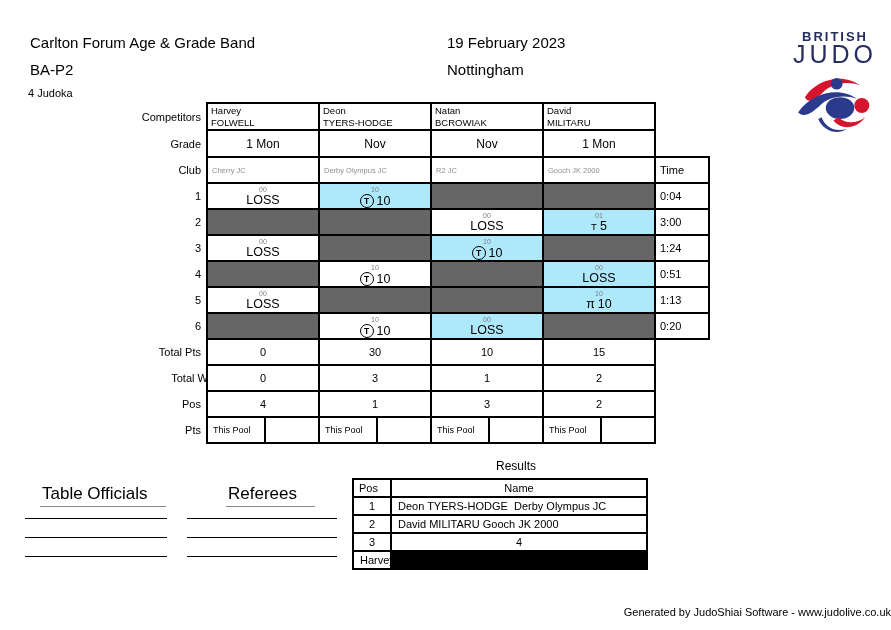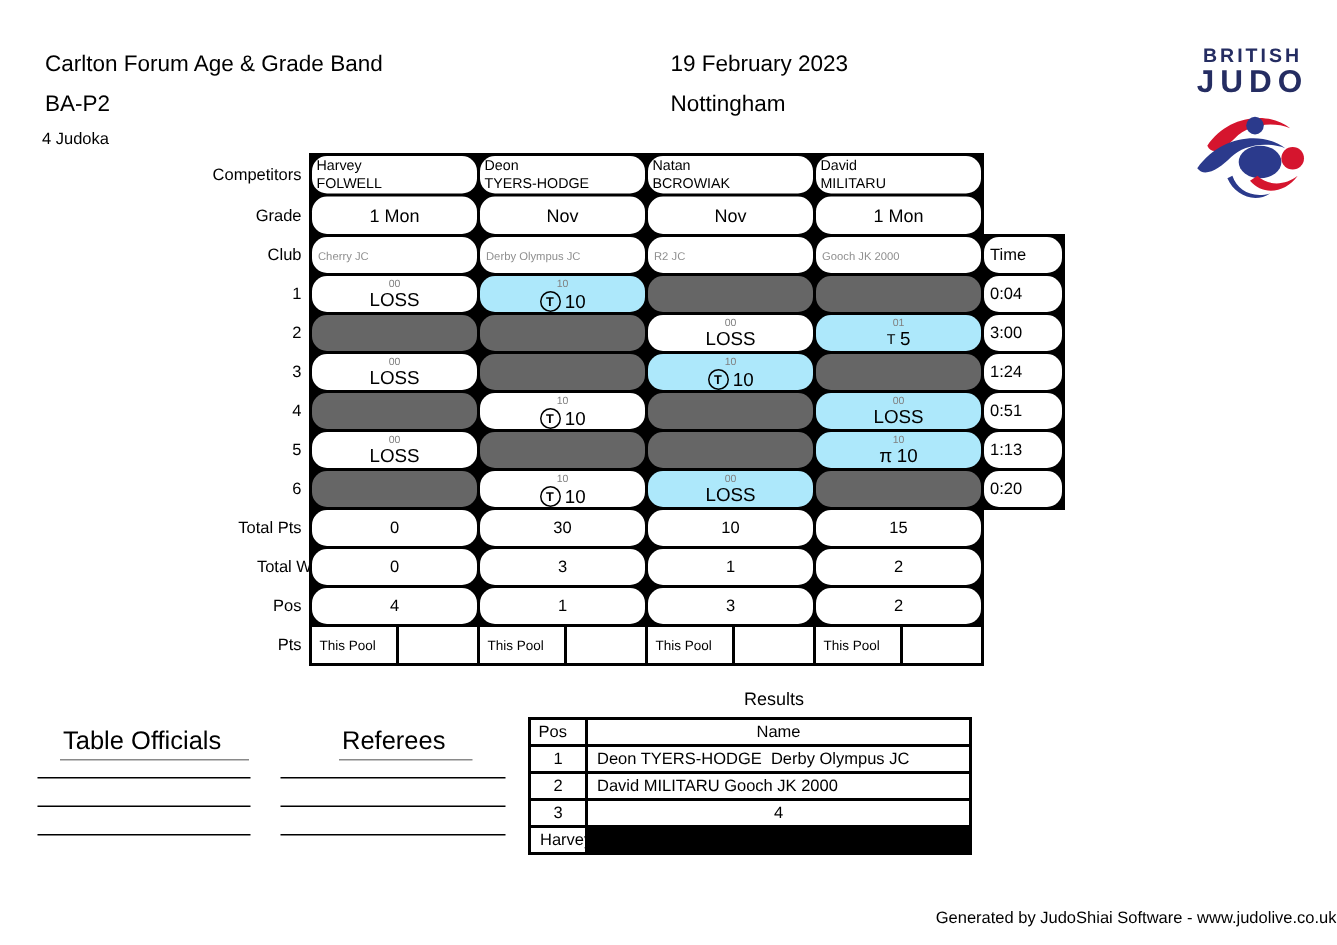--- a/index.html
+++ b/index.html
@@ -9,36 +9,36 @@
   
   .title1{position:absolute;left:30px;top:34px;font-size:15px;}
   .title2{position:absolute;left:30px;top:61px;font-size:15px;}
   .judoka{position:absolute;left:28px;top:87px;font-size:11px;}
   .date{position:absolute;left:447px;top:34px;font-size:15px;}
   .loc{position:absolute;left:447px;top:61px;font-size:15px;}
 
   
   .logo{position:absolute;left:785px;top:30px;width:100px;text-align:center;color:#252d62;}
   .logo-l1{font-size:13px;font-weight:bold;letter-spacing:2px;line-height:14px;}
-  .logo-l2{font-size:21px;font-weight:bold;letter-spacing:4px;line-height:21px;}
+  .logo-l2{font-size:25px;font-weight:normal;letter-spacing:4px;line-height:21px;}
   .logo svg{margin-top:2px;}
 
   
   .pool-label{position:absolute;left:0;width:203px;text-align:right;font-size:11px;
               display:flex;align-items:center;justify-content:flex-end;padding-right:2px;box-sizing:border-box;}
 
   
   .pool-grid{position:absolute;left:206px;top:102px;display:grid;
              grid-template-columns:repeat(4,110px);
              grid-template-rows:25px 25px 24px repeat(10,24px);
              gap:2px;background:#000;padding:2px;}
   .time-col{position:absolute;left:654px;top:156px;display:grid;
             grid-template-columns:52px;grid-template-rows:repeat(7,24px);
             gap:2px;background:#000;padding:2px;}
-  .cell{background:#fff;box-sizing:border-box;border-radius:10px;}
+  .cell{background:#fff;box-sizing:border-box;}
   .bg-gray{background:#666666;}
   .bg-blue{background:#ade8fb;}
   .bg-white{background:#fff;}
   .name-cell{font-size:9.5px;line-height:1.3;padding:1px 3px;}
   .grade-cell{font-size:12px;display:flex;align-items:center;justify-content:center;}
   .club-cell{font-size:7.5px;color:#8f8f8f;display:flex;align-items:center;padding-left:4px;}
   .match-cell{display:flex;flex-direction:column;align-items:center;}
   .code{font-size:7px;color:#808080;line-height:8px;margin-top:2px;}
   .score{font-size:12.5px;line-height:13px;display:flex;align-items:center;gap:3px;}
   .sym-circle-t{width:12px;height:12px;border:1.2px solid #000;border-radius:50%;

